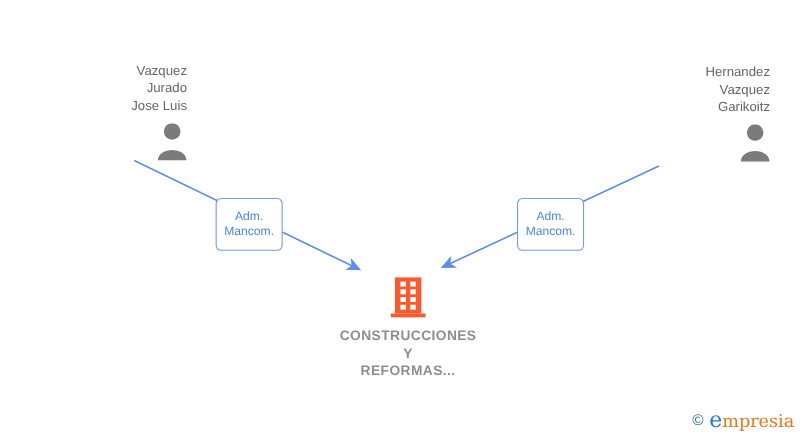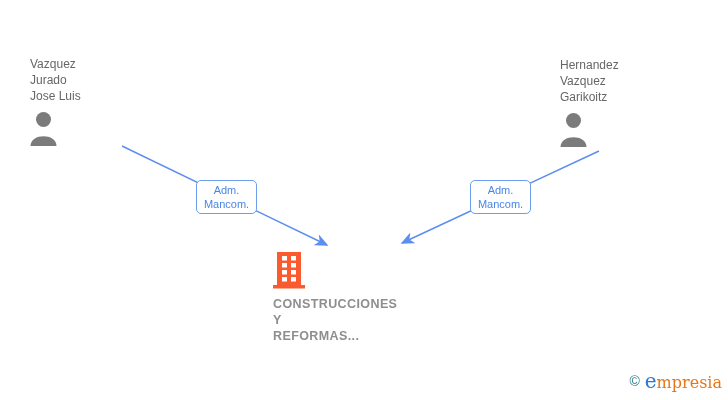--- a/index.html
+++ b/index.html
@@ -16,62 +16,63 @@
 
   svg.edges {
     position: absolute;
     left: 0; top: 0;
     width: 728px; height: 400px;
   }
 
   .person {
     position: absolute;
     width: 140px;
-    text-align: left;
+    text-align: right;
   }
   .person-left { left: 30px; top: 56px; }
   .person-right { left: 560px; top: 57px; }
 
   .person-name {
     white-space: pre-line;
     font-size: 12px;
     line-height: 16px;
     color: #666666;
   }
   .person-icon {
     margin-top: 8px;
     width: 27px;
     height: 34px;
     display: inline-block;
   }
 
   .edge-label {
     position: absolute;
     width: 61px;
-    height: 34px;
+    height: 48px;
     background: #ffffff;
     border: 1.5px solid #6d9eeb;
     border-radius: 5px;
     display: flex;
     align-items: center;
     justify-content: center;
     text-align: center;
     font-size: 11px;
     line-height: 14px;
     color: #4a86e8;
     white-space: pre-line;
   }
   .edge-label-left  { left: 196px; top: 180px; }
   .edge-label-right { left: 470px; top: 180px; }
 
   .company {
     position: absolute;
-    left: 273px;
+    left: 291px;
     top: 252px;
     width: 160px;
+    text-align: center;
   }
   .building-icon {
     width: 32px;
     height: 37px;
     display: inline-block;
   }
   .company-name {
     margin-top: 3px;
     white-space: pre-line;
     font-size: 12.5px;

